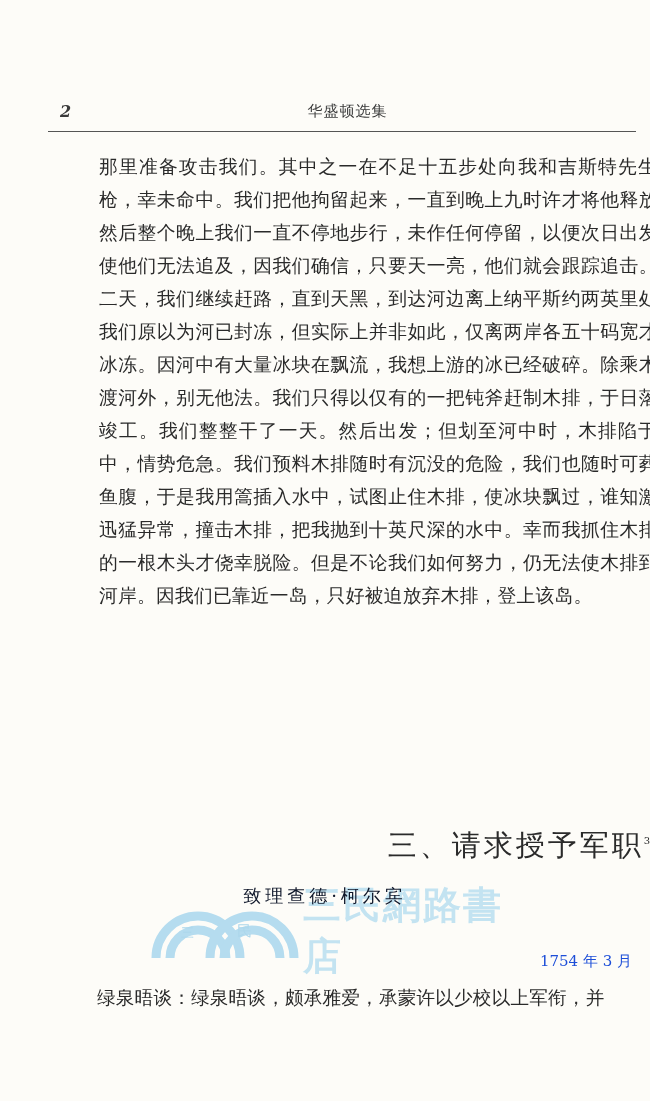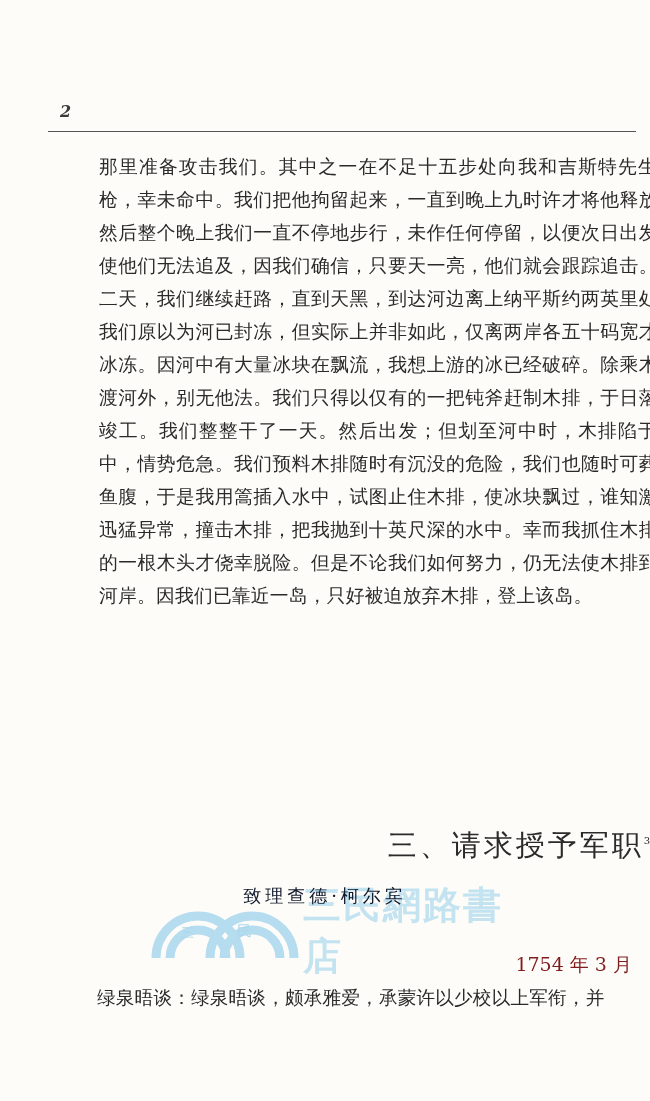--- a/index.html
+++ b/index.html
@@ -36,21 +36,21 @@
   .section-title {
     position: absolute; left: 0; width: 650px; top: 826px; text-align: right;
     font-size: 29px; color: #2a2a2a; letter-spacing: 3px;
   }
   .section-title sup { font-size: 10px; vertical-align: super; letter-spacing: 0; }
   .recipient {
     position: absolute; left: 0; width: 650px; top: 884px; text-align: center;
     font-size: 18px; letter-spacing: 4px; color: #0f172a; z-index: 3;
   }
   .date {
-    position: absolute; right: 18px; top: 952px; font-size: 19px; color: #7f1d1d;
+    position: absolute; right: 18px; top: 952px; font-size: 15px; color: #1d4ed8;
   }
   .letter-text {
     position: absolute; left: 97px; top: 983px; width: 540px; font-size: 18.6px;
     line-height: 30px; letter-spacing: 0.2px; white-space: nowrap;
   }
   .watermark {
     position: absolute; left: 148px; top: 858px; width: 360px; height: 100px; z-index: 1;
     opacity: 0.85;
   }
   .wm-arcs { position: absolute; left: 0; top: 0; }
@@ -63,20 +63,21 @@
     font-family: "DejaVu Sans", sans-serif; letter-spacing: 0.5px;
   }
   .wm-san { position: absolute; left: 33px; top: 66px; font-size: 13px; color: #9fd1ea; }
   .wm-min { position: absolute; left: 89px; top: 64px; font-size: 15px; color: #9fd1ea; }
 </style>
 </head>
 <body>
 
 <div class="header">
   <span class="page-num">2</span>
+  <div class="running-title">华盛顿选集</div>
 </div>
 <div class="header-rule"></div>
 
 <div class="body-text">
   <p class="para">那里准备攻击我们。其中之一在不足十五步处向我和吉斯特先生开枪，幸未命中。我们把他拘留起来，一直到晚上九时许才将他释放。然后整个晚上我们一直不停地步行，未作任何停留，以便次日出发时使他们无法追及，因我们确信，只要天一亮，他们就会跟踪追击。第二天，我们继续赶路，直到天黑，到达河边离上纳平斯约两英里处。我们原以为河已封冻，但实际上并非如此，仅离两岸各五十码宽才有冰冻。因河中有大量冰块在飘流，我想上游的冰已经破碎。除乘木排渡河外，别无他法。我们只得以仅有的一把钝斧赶制木排，于日落时竣工。我们整整干了一天。然后出发；但划至河中时，木排陷于冰中，情势危急。我们预料木排随时有沉没的危险，我们也随时可葬身鱼腹，于是我用篙插入水中，试图止住木排，使冰块飘过，谁知激流迅猛异常，撞击木排，把我抛到十英尺深的水中。幸而我抓住木排上的一根木头才侥幸脱险。但是不论我们如何努力，仍无法使木排到达河岸。因我们已靠近一岛，只好被迫放弃木排，登上该岛。</p>
 </div>
 
 <div class="section-title">
   <span>三、请求授予军职</span><sup>3</sup>
 </div>

